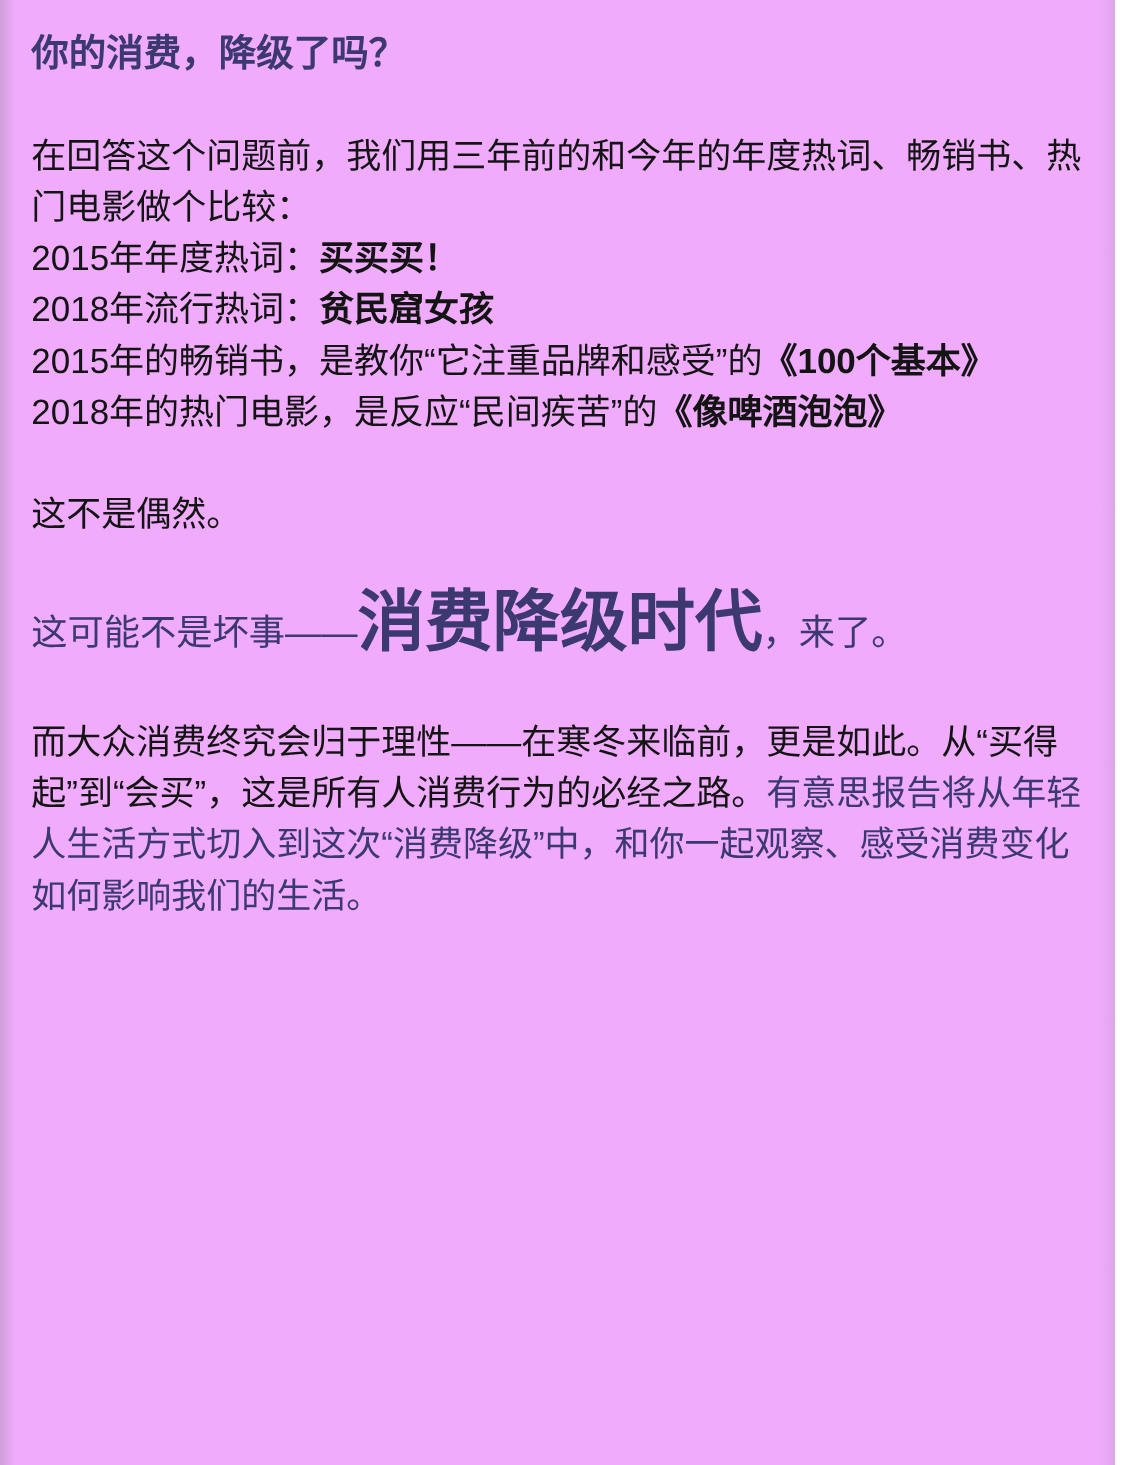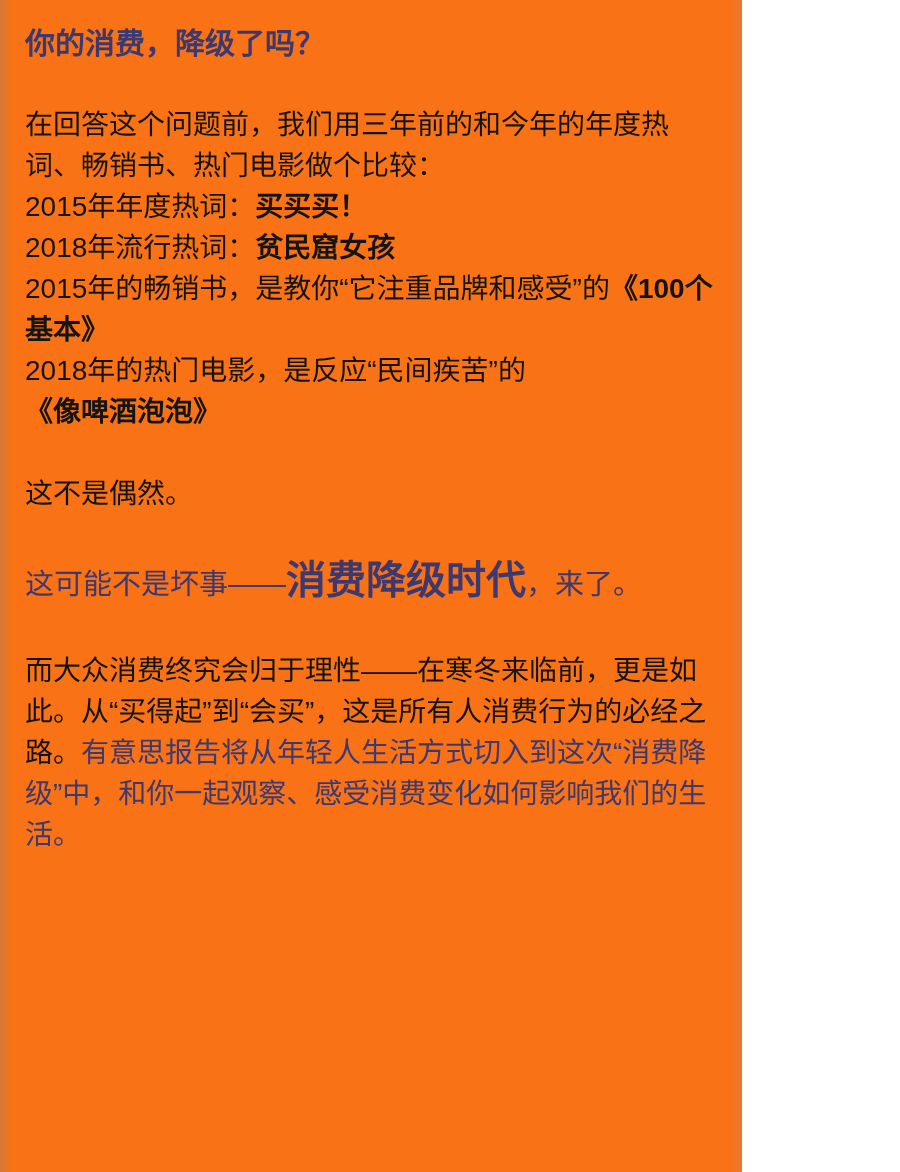--- a/index.html
+++ b/index.html
@@ -1,21 +1,21 @@
 <!DOCTYPE html>
 <html lang="zh-CN"><head>
 <meta charset="utf-8">
 <style>
   html, body { margin: 0; padding: 0; background: #ffffff; }
   .page {
     position: relative;
-    width: 742px;
+    width: 892px;
     min-height: 1172px;
     box-sizing: border-box;
-    background: #f97316;
+    background: #f0abfc;
     padding: 26px 25px 28px 25px;
     font-family: "Liberation Sans", sans-serif;
     color: #141414;
     overflow: hidden;
   }
   
   .edge { position: absolute; top: 0; bottom: 0; width: 12px; pointer-events: none; }
   .edge.left  { left: 0;  background: linear-gradient(to right, rgba(130,130,130,0.30), rgba(130,130,130,0)); }
   .edge.right { right: 0; background: linear-gradient(to left,  rgba(150,150,150,0.22), rgba(150,150,150,0)); }
 
@@ -38,21 +38,21 @@
   .b { font-weight: 700; }
   .accent { color: #3c3870; }
   .era-heading {
     margin: 0 0 41px 0;
     font-size: 29px;
     line-height: 50px;
     font-weight: 400;
     color: #3c3870;
     word-break: break-all;
   }
-  .era-heading .emph { font-size: 40px; font-weight: 800; }
+  .era-heading .emph { font-size: 54px; font-weight: 800; }
 </style>
 </head>
 <body>
 
 <div class="page">
   <div class="edge left"></div>
   <div class="edge right"></div>
 
   <h1 class="title">你的消费，降级了吗？</h1>
 

